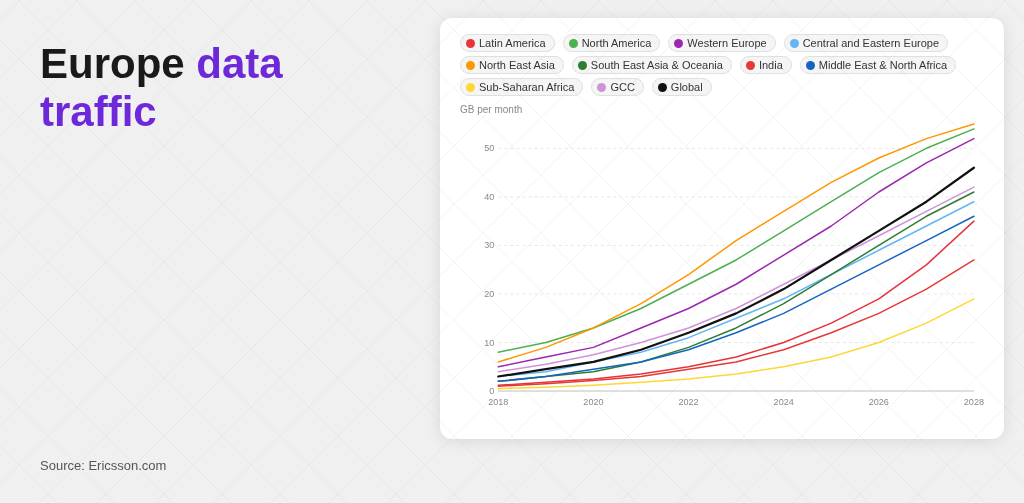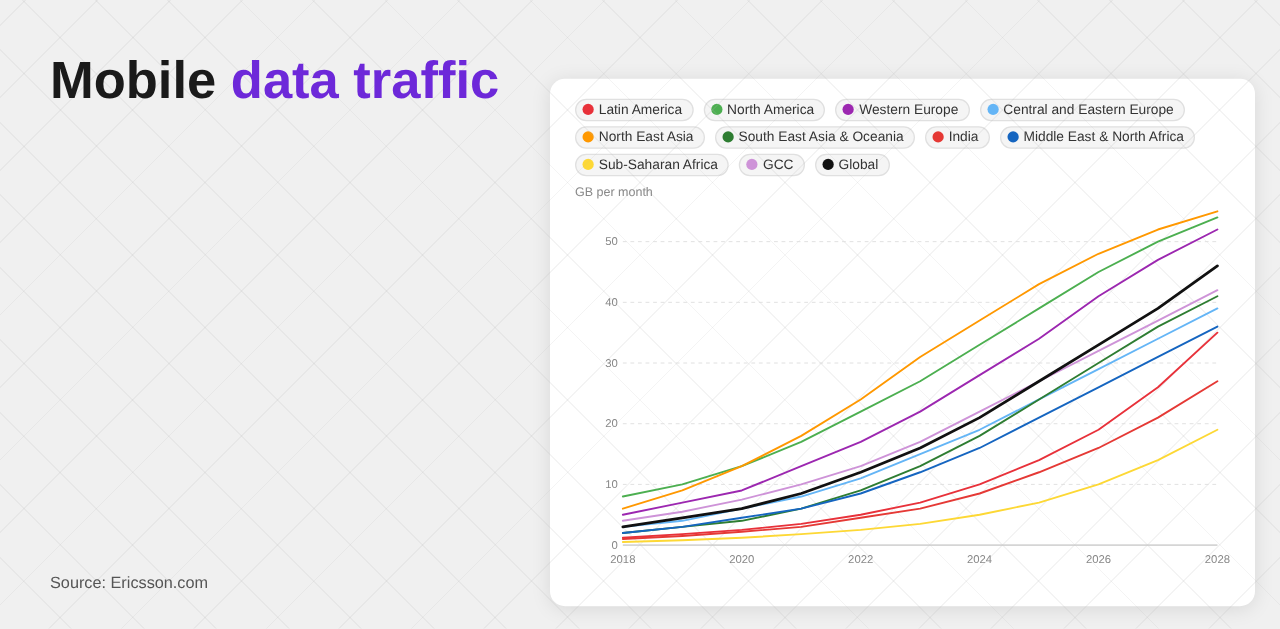--- a/index.html
+++ b/index.html
@@ -48,21 +48,21 @@
 
     .source-text {
       font-size: 13px;
       color: #555;
     }
 
     .right-panel {
       flex: 1;
       padding: 18px 20px 18px 10px;
       display: flex;
-      align-items: flex-end;
+      align-items: flex-start;
     }
 
     .chart-card {
       background: #ffffff;
       border-radius: 12px;
       box-shadow: 0 2px 16px rgba(0,0,0,0.10);
       flex: 1;
       display: flex;
       flex-direction: column;
       padding: 16px 20px 14px 20px;
@@ -117,21 +117,21 @@
       width: 100%;
       height: 100%;
     }
   </style>
 </head>
 <body>
 
 <div class="left-panel">
   <div class="title-block">
     <h1>
-      <span>Mobile </span><span class="highlight">data traffic</span><br>
+      <span>Europe </span><span class="highlight">data traffic</span><br>
     </h1>
   </div>
   <div class="source-text">Source: Ericsson.com</div>
 </div>
 
 <div class="right-panel">
   <div class="chart-card">
     <div class="legend" id="legend-container">
         <div class="legend-item">
           <span class="legend-dot" style="background:#e8313a"></span>

